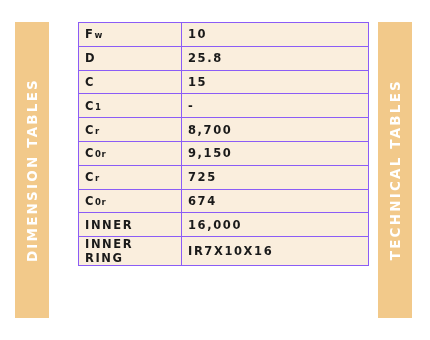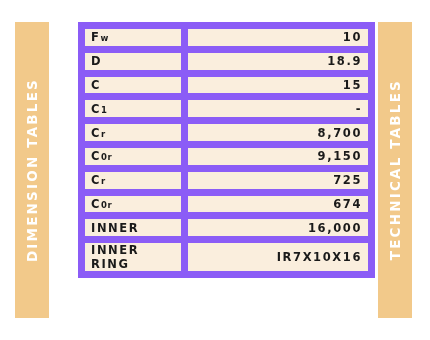--- a/index.html
+++ b/index.html
@@ -48,37 +48,37 @@
     left: 78px;
     top: 22px;
     width: 290px;
   }
   table.spec {
     border-collapse: collapse;
     width: 290px;
     table-layout: fixed;
   }
   table.spec td {
-    border: 7px solid #8b5cf6;
+    border: 1px solid #8b5cf6;
     height: 23.8px;
     padding: 0 6px;
     font-size: 11.5px;
     font-weight: bold;
     color: #1a1a1a;
     letter-spacing: 1.6px;
     background: #faeedd;
     box-sizing: border-box;
   }
   td.label {
     width: 103px;
     text-align: left;
   }
   td.value {
     width: 187px;
-    text-align: right;
+    text-align: left;
     letter-spacing: 2.2px;
   }
   .sub {
     font-size: 8.5px;
     vertical-align: baseline;
     letter-spacing: 0.5px;
   }
   .smallcap {
     font-size: 9.5px;
     letter-spacing: 1.3px;
@@ -102,21 +102,21 @@
     <table class="spec">
       <tbody>
 
         <tr>
           <td class="label"><span>F</span><span class="sub">w</span></td>
           <td class="value">10</td>
         </tr>
 
         <tr>
           <td class="label"><span>D</span><span class="sub"></span></td>
-          <td class="value">18.9</td>
+          <td class="value">25.8</td>
         </tr>
 
         <tr>
           <td class="label"><span>C</span><span class="sub"></span></td>
           <td class="value">15</td>
         </tr>
 
         <tr>
           <td class="label"><span>C</span><span class="sub">1</span></td>
           <td class="value">-</td>

